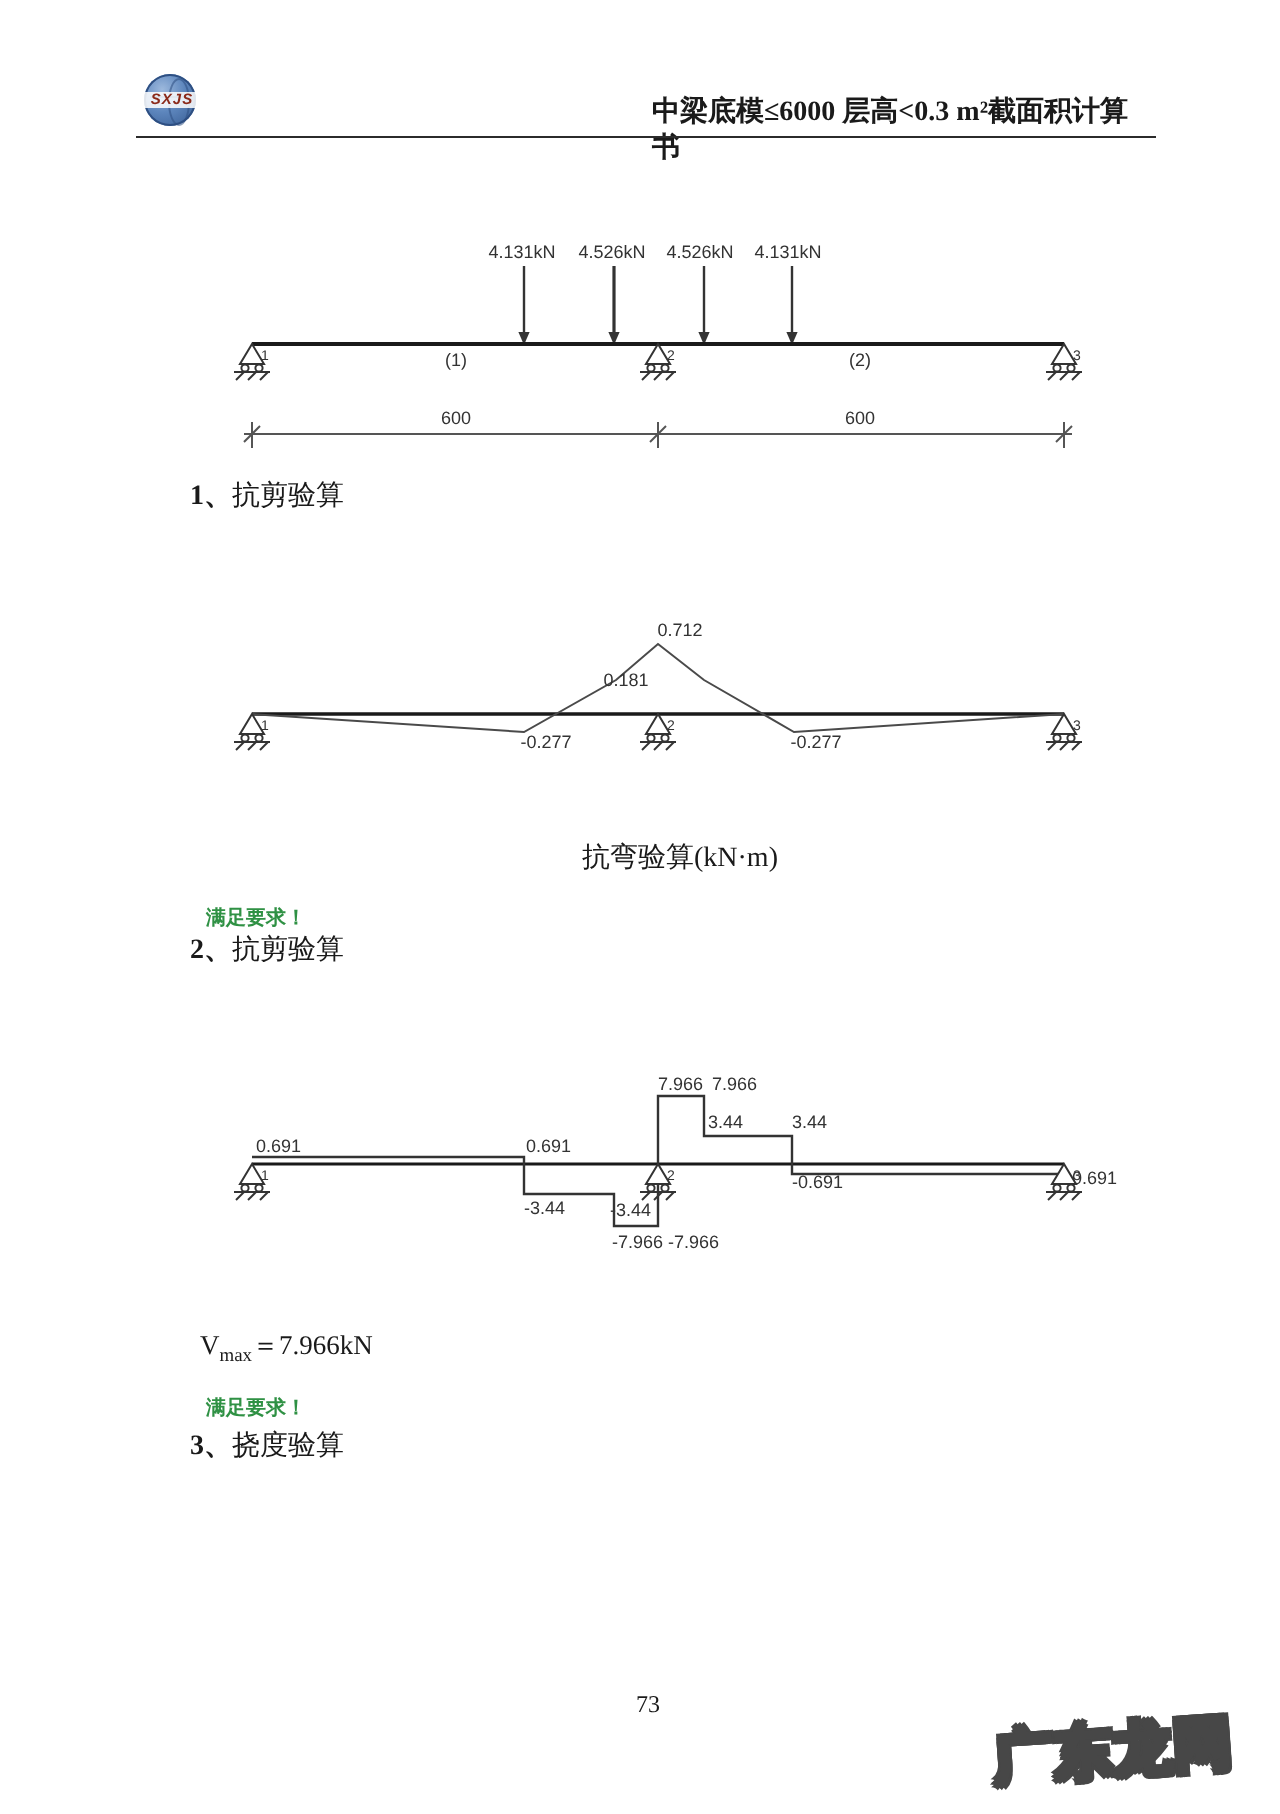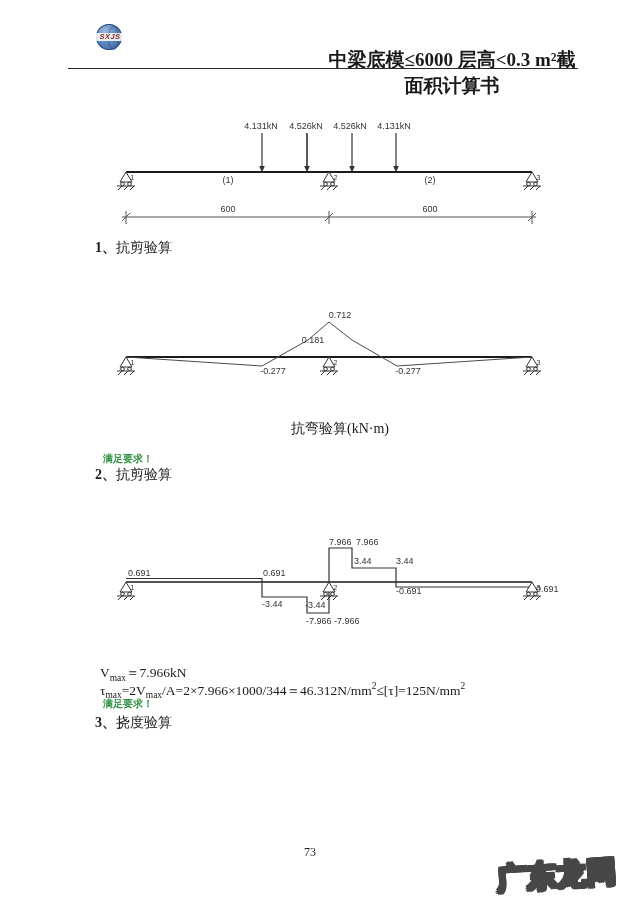--- a/index.html
+++ b/index.html
@@ -1,45 +1,45 @@
 <!DOCTYPE html>
 <html><head>
 <meta charset="utf-8">
 <style>
   html,body{margin:0;padding:0;background:#ffffff;}
   .page{position:relative;width:640px;height:907px;background:#fff;overflow:hidden;
         font-family:"Liberation Serif","DejaVu Serif",serif;color:#1a1a1a;}
   
-  .logo{position:absolute;left:71px;top:24px;width:30px;height:28px;margin-left:24px;}
+  .logo{position:absolute;left:71px;top:37px;width:30px;height:28px;}
   .globe{position:absolute;left:1px;top:0;width:26px;height:26px;border-radius:50%;
          background:radial-gradient(circle at 35% 30%, #9db9dd 0%, #5d86bd 45%, #35598f 100%);
          box-shadow:inset 0 0 0 1px #2e4f82;}
   .globe:before{content:"";position:absolute;left:3px;top:11px;right:3px;height:1px;background:#2e4f82;opacity:.7;}
   .globe:after{content:"";position:absolute;left:12px;top:2px;width:9px;height:22px;border:1px solid #2e4f82;border-radius:50%;opacity:.55;}
   .logo-text{position:absolute;left:0;top:9px;width:30px;text-align:center;
              font-family:"Liberation Sans",sans-serif;font-size:7.5px;font-weight:bold;font-style:italic;
              color:#8b2a1a;background:rgba(255,255,255,.85);letter-spacing:.5px;line-height:8px;}
   .company{position:absolute;left:104px;top:45px;font-size:15px;font-weight:bold;letter-spacing:1px;}
-  .doc-title{position:absolute;left:326px;top:47px;width:252px;text-align:center;font-size:19px;font-weight:bold;}
+  .doc-title{position:absolute;left:326px;top:47px;width:252px;text-align:left;font-size:14px;font-weight:bold;}
   .header-rule{position:absolute;left:68px;top:68px;width:510px;height:1px;background:#2b2b2b;}
   
   svg{position:absolute;overflow:visible;}
   .svg-load{left:100px;top:100px;}
   .svg-moment{left:100px;top:300px;}
   .svg-shear{left:100px;top:530px;}
   svg text{font-family:"Liberation Sans","DejaVu Sans",sans-serif;font-size:9px;fill:#333;}
   svg text.supnum{font-size:7px;}
   
   .sec{position:absolute;left:95px;font-size:14px;}
   .sec b{font-family:"Liberation Serif",serif;}
   .caption{position:absolute;left:110px;width:460px;text-align:center;font-size:14px;}
   .formula{position:absolute;left:100px;font-size:13.5px;white-space:nowrap;}
   .formula sub,.formula sup{font-size:70%;}
   .result{position:absolute;left:103px;font-size:10px;font-weight:bold;}
-  .pagenum{position:absolute;left:304px;top:845px;width:40px;font-size:12px;}
+  .pagenum{position:absolute;left:304px;top:845px;width:40px;text-align:center;font-size:12px;}
   .watermark{position:absolute;left:497px;top:856px;font-family:"DejaVu Sans",sans-serif;
              font-size:29px;font-weight:bold;letter-spacing:1px;color:#ffffff;transform:rotate(-4deg);
              -webkit-text-stroke:2px #474747;
              text-shadow:-2px -2px 0 #474747,2px -2px 0 #474747,-2px 2px 0 #474747,2px 2px 0 #474747,
                          -2px 0 0 #474747,2px 0 0 #474747,0 -2px 0 #474747,0 2px 0 #474747;}
 </style>
 </head>
 <body>
 
 <div class="page">
@@ -209,21 +209,20 @@
         <circle cx="535.5" cy="594" r="1.8"></circle>
       <line x1="523" y1="596" x2="541" y2="596"></line>
       <line x1="524" y1="600" x2="528" y2="596"></line>
         <line x1="530" y1="600" x2="534" y2="596"></line>
         <line x1="536" y1="600" x2="540" y2="596"></line>
       <text class="supnum" x="536.5" y="590" stroke="none" fill="#333">3</text>
     </g>
   </svg>
 
   <div class="formula" style="top:664px"><span>V</span><sub>max</sub><span>＝7.966kN</span></div>
-  <div class="formula" style="top:681px"><span>τ</span><sub>max</sub><span>=2V</span><sub>max</sub><span>/A=2×7.966×1000/344＝46.312N/mm</span><sup>2</sup><span>≤[τ]=125N/mm</span><sup>2</sup></div>
   <div class="result" style="top: 697px; color: rgb(47, 145, 68);">满足要求！</div>
 
   <div class="sec" style="top:714px">
     <b>3、</b><span>挠度验算</span>
   </div>
 
   <div class="pagenum">73</div>
   <div class="watermark">广东龙网</div>
 
 </div>

